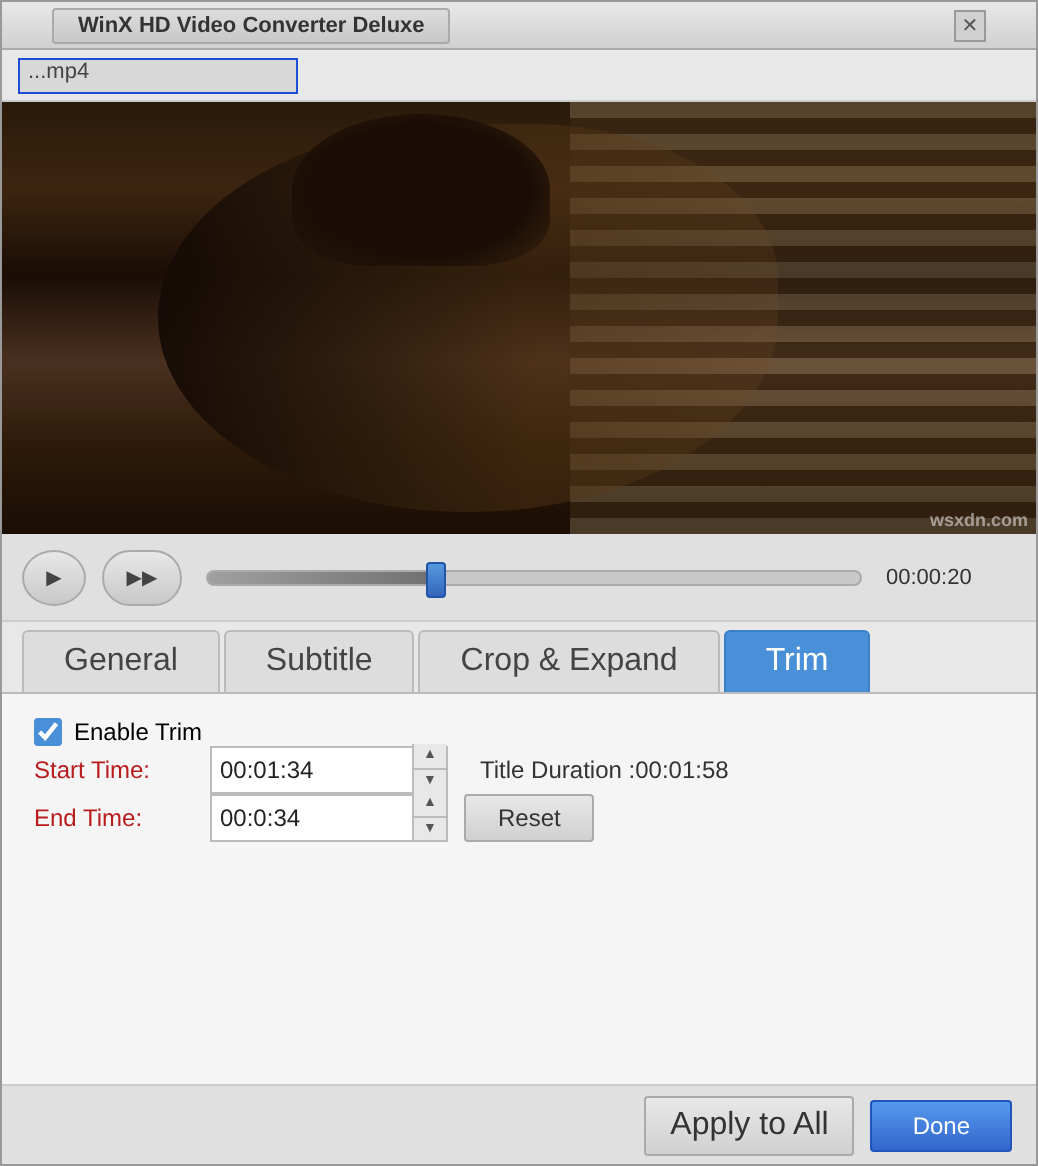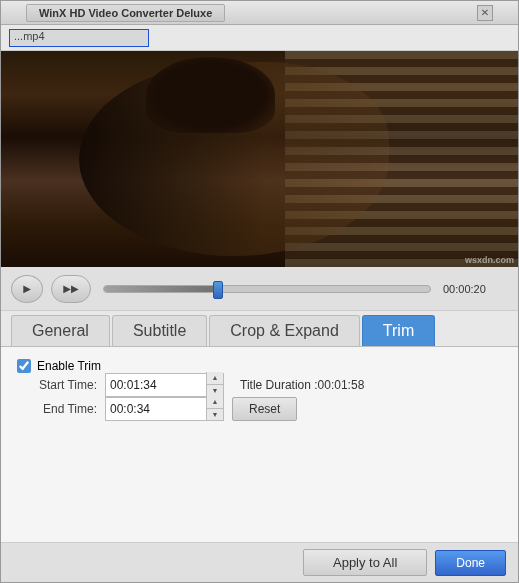--- a/index.html
+++ b/index.html
@@ -258,22 +258,21 @@
     }
 
     .form-row {
       display: flex;
       align-items: center;
       gap: 8px;
     }
 
     .form-label {
       width: 80px;
-      text-align: right;
-      color: #404040;
+      color: #b91c1c;
       font-size: 12px;
     }
 
     .time-input-wrapper {
       display: flex;
       align-items: flex-end;
       border: 1px solid #bbb;
       background: #fff;
       height: 24px;
     }
@@ -339,22 +338,22 @@
       justify-content: flex-end;
       padding: 0 12px;
       gap: 8px;
       border-top: 1px solid #ccc;
       flex-shrink: 0;
     }
 
     .apply-btn {
       background: linear-gradient(to bottom, #e8e8e8, #d0d0d0);
       border: 1px solid #aaa;
-      padding: 5px 29px;
-      font-size: 13px;
+      padding: 5px 12px;
+      font-size: 16px;
       cursor: pointer;
       color: #333;
       border-radius: 2px;
     }
 
     .done-btn {
       background: linear-gradient(to bottom, #5599ee, #3366cc);
       border: 1px solid #2255bb;
       padding: 5px 20px;
       font-size: 12px;

